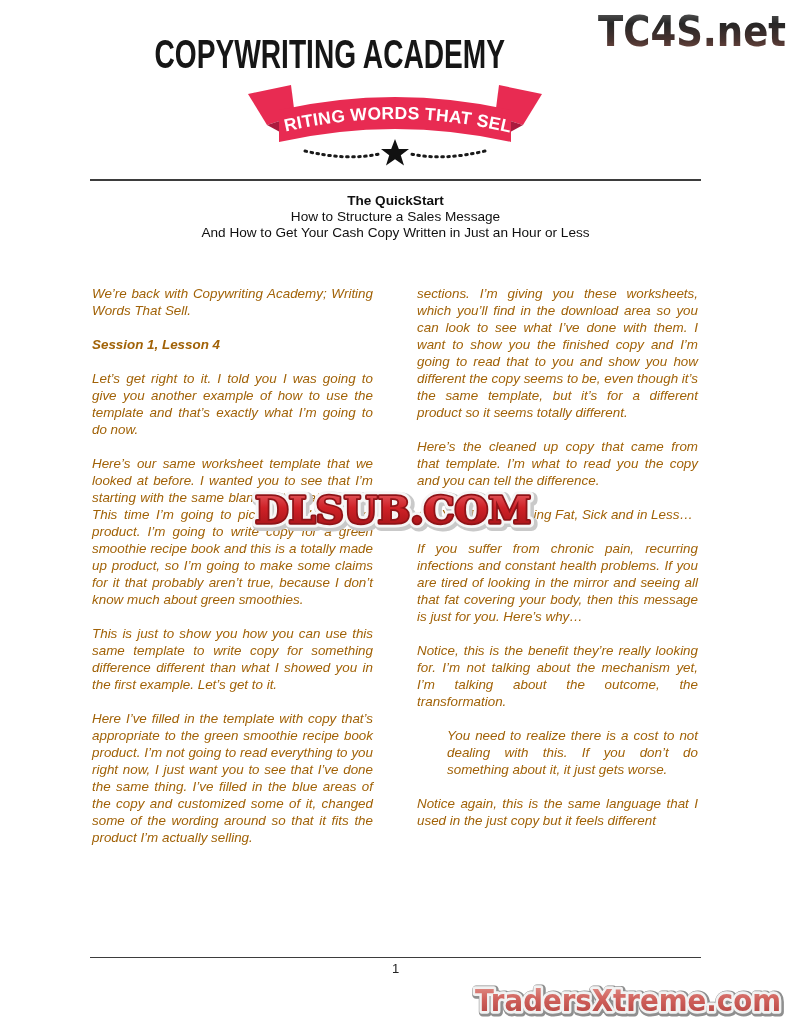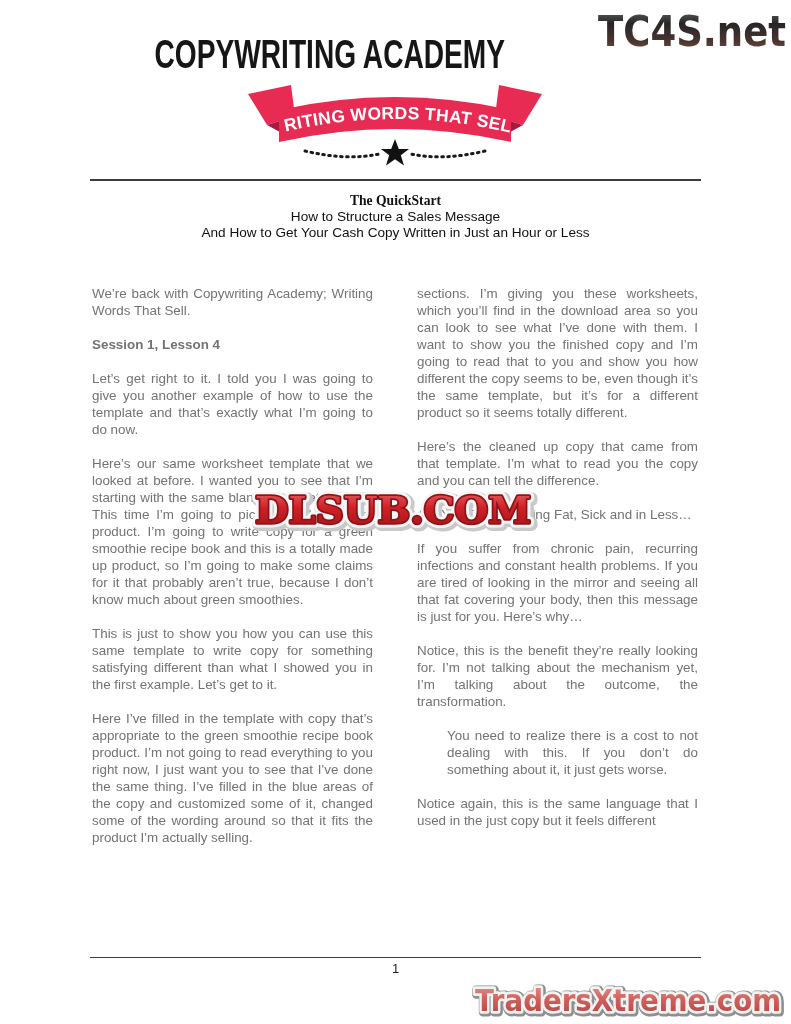--- a/index.html
+++ b/index.html
@@ -31,26 +31,26 @@
   .traders-svg{position:absolute;left:468px;top:980px;z-index:5;}
   
   .rule{position:absolute;left:90px;width:611px;border-top:2px solid #3d3d3d;height:0;}
   .rule-top{top:179px;}
   .rule-bottom{top:957px;border-top:1.5px solid #3d3d3d;}
   
   .doc-title{
     position:absolute;top:193px;left:0;width:791px;
     text-align:center;font-size:13.6px;line-height:16.2px;color:#101010;
   }
-  .doc-title .t-bold{font-weight:bold;font-family:Liberation Serif, serif;}
+  .doc-title .t-bold{font-weight:bold;}
   
   .col{
     position:absolute;top:285px;width:281px;
     font-size:13.4px;line-height:17px;
-    text-align:justify;color:#737373;
+    text-align:justify;color:#a16207;font-style:italic;
   }
   .col-left{left:92px;}
   .col-right{left:417px;}
   .col p{margin:0 0 17px 0;}
   .col p.bold{font-weight:bold;margin-top:8px;}
   .col p.indent{margin-left:30px;}
   
   .page-number{
     position:absolute;top:961px;left:0;width:791px;
     text-align:center;font-size:13px;color:#222;
@@ -98,21 +98,21 @@
     <div class="t-bold">The QuickStart</div>
     <div>How to Structure a Sales Message</div>
     <div>And How to Get Your Cash Copy Written in Just an Hour or Less</div>
   </div>
 
   <div class="col col-left">
     <p>We’re back with Copywriting Academy; Writing Words That Sell.</p>
     <p class="bold">Session 1, Lesson 4</p>
     <p>Let’s get right to it. I told you I was going to give you another example of how to use the template and that’s exactly what I’m going to do now.</p>
     <p>Here’s our same worksheet template that we looked at before. I wanted you to see that I’m starting with the same blank slate that you are. This time I’m going to pick a totally different product. I’m going to write copy for a green smoothie recipe book and this is a totally made up product, so I’m going to make some claims for it that probably aren’t true, because I don’t know much about green smoothies.</p>
-    <p>This is just to show you how you can use this same template to write copy for something satisfying different than what I showed you in the first example. Let’s get to it.</p>
+    <p>This is just to show you how you can use this same template to write copy for something difference different than what I showed you in the first example. Let’s get to it.</p>
     <p>Here I’ve filled in the template with copy that’s appropriate to the green smoothie recipe book product. I’m not going to read everything to you right now, I just want you to see that I’ve done the same thing. I’ve filled in the blue areas of the copy and customized some of it, changed some of the wording around so that it fits the product I’m actually selling.</p>
   </div>
 
   <div class="col col-right">
     <p>sections. I’m giving you these worksheets, which you’ll find in the download area so you can look to see what I’ve done with them. I want to show you the finished copy and I’m going to read that to you and show you how different the copy seems to be, even though it’s the same template, but it’s for a different product so it seems totally different.</p>
     <p>Here’s the cleaned up copy that came from that template. I’m what to read you the copy and you can tell the difference.</p>
     <p>Are You Tired of Being Fat, Sick and in Less…</p>
     <p>If you suffer from chronic pain, recurring infections and constant health problems. If you are tired of looking in the mirror and seeing all that fat covering your body, then this message is just for you. Here’s why…</p>
     <p>Notice, this is the benefit they’re really looking for. I’m not talking about the mechanism yet, I’m talking about the outcome, the transformation.</p>
     <p class="indent">You need to realize there is a cost to not dealing with this. If you don’t do something about it, it just gets worse.</p>

